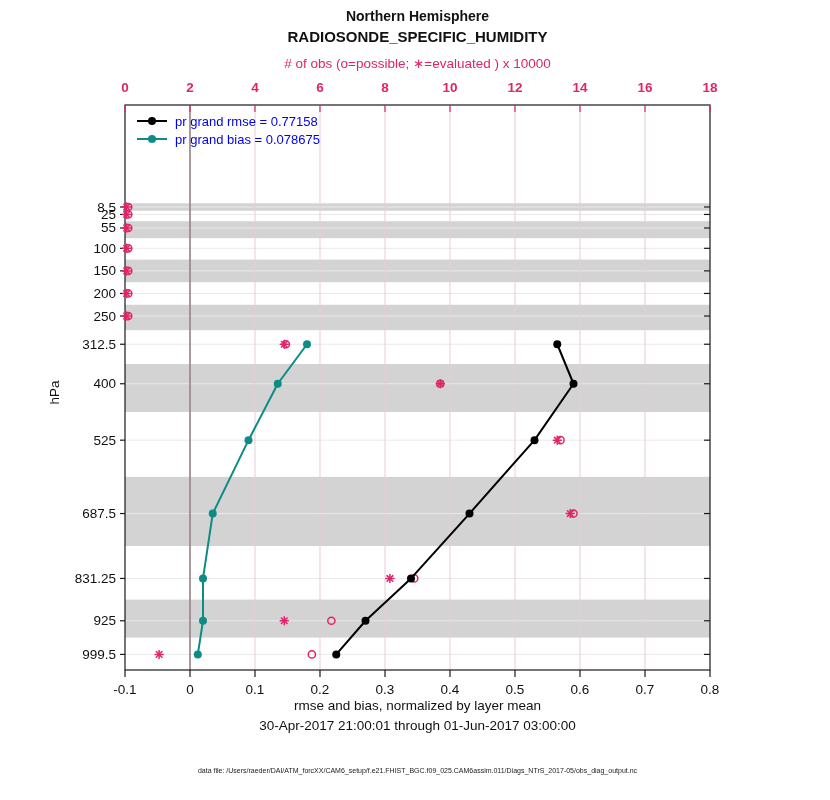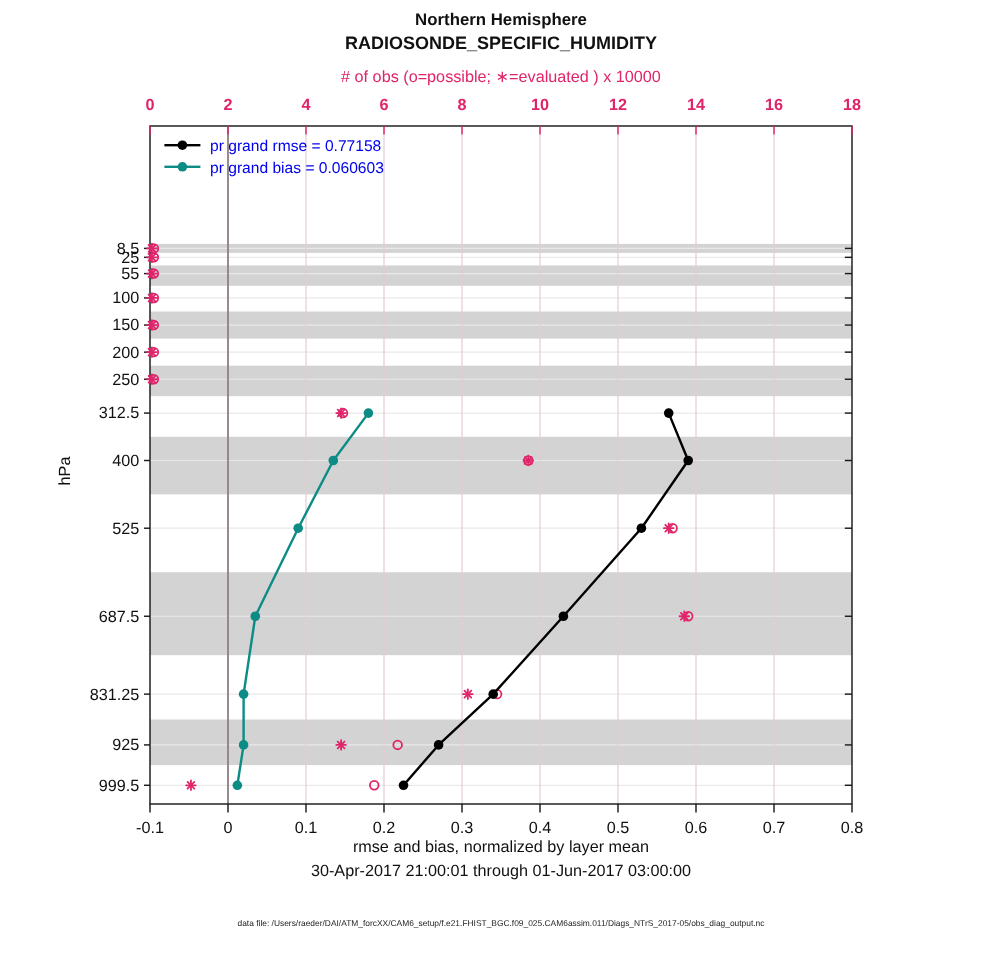--- a/index.html
+++ b/index.html
@@ -237,21 +237,21 @@
     <div class="leg-row">
       <span class="leg-line" style="background: rgb(0, 0, 0);">
           <span class="leg-dot" style="background: rgb(0, 0, 0);"></span>
         </span>
       <span class="leg-text">pr grand rmse = 0.77158</span>
     </div>
     <div class="leg-row">
       <span class="leg-line" style="background: rgb(13, 140, 133);">
           <span class="leg-dot" style="background: rgb(13, 140, 133);"></span>
         </span>
-      <span class="leg-text">pr grand bias = 0.060603</span>
+      <span class="leg-text">pr grand bias = 0.078675</span>
     </div>
   </div>
 
   <div class="ylabel">hPa</div>
   <div class="xlabel">rmse and bias, normalized by layer mean</div>
   <div class="datelabel">30-Apr-2017 21:00:01 through 01-Jun-2017 03:00:00</div>
   <div class="footer">data file: /Users/raeder/DAI/ATM_forcXX/CAM6_setup/f.e21.FHIST_BGC.f09_025.CAM6assim.011/Diags_NTrS_2017-05/obs_diag_output.nc</div>
 
 </div>
 

